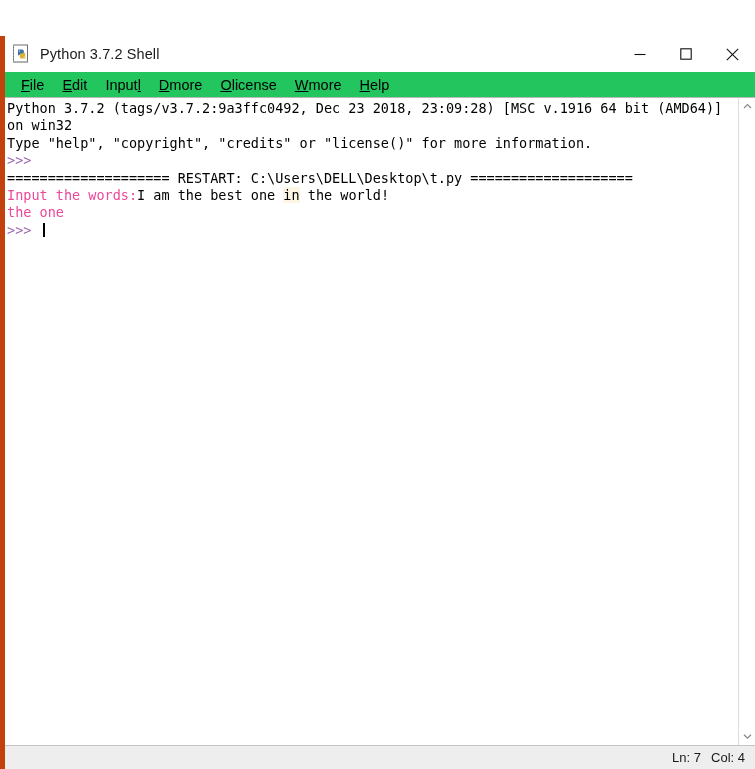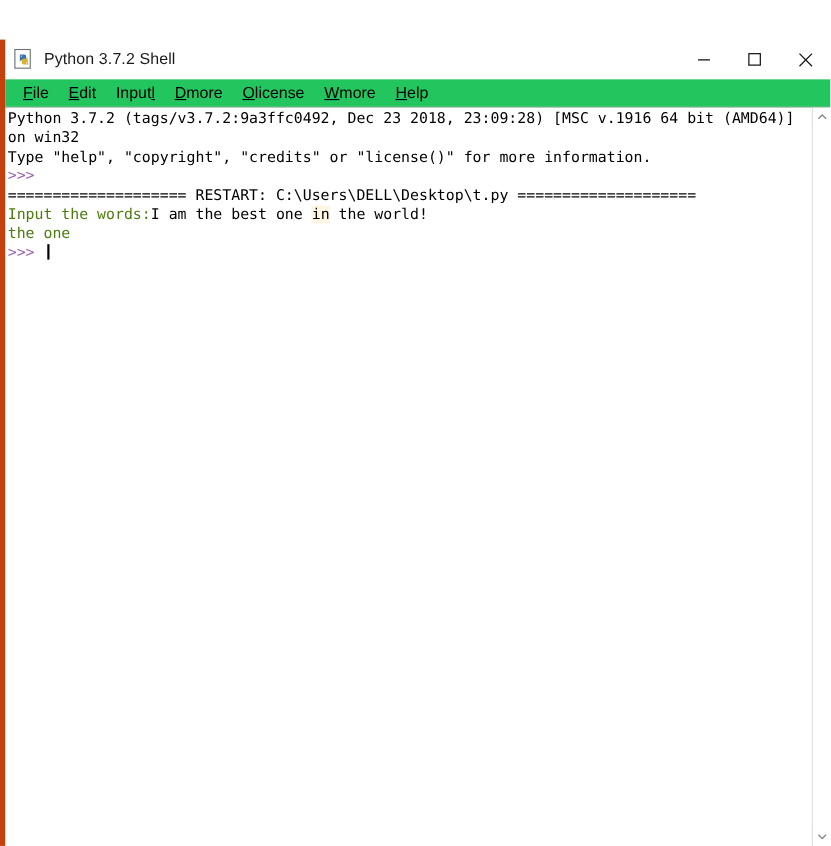--- a/index.html
+++ b/index.html
@@ -102,21 +102,21 @@
     font-family: "DejaVu Sans Mono", "Liberation Mono", monospace;
     font-size: 13.5px;
     line-height: 17.4px;
     color: #000000;
     white-space: pre-wrap;
     word-break: break-word;
     letter-spacing: 0px;
     cursor: text;
   }
   .ln { display: block; min-height: 17.4px; }
-  .c-stdout  { color: #4d7c0f; text-align: right; }
+  .c-stdout  { color: #ec4899; text-align: right; }
   .c-prompt  { color: #9b63b0; }
   .c-keyword { color: #000000; background: #fdf6e3; }
   .c-plain   { color: #000000; }
   .caret {
     display: inline-block;
     width: 2px;
     height: 14px;
     background: #000;
     vertical-align: -2px;
     margin-left: 3px;
@@ -219,14 +219,18 @@
       </div>
       <div class="sb-track"></div>
       <div class="sb-arrow">
         <svg width="9" height="7" viewBox="0 0 9 7">
             <polyline points="1,1.8 4.5,5.2 8,1.8" fill="none" stroke="#8a8a8a" stroke-width="1.3"></polyline>
           </svg>
       </div>
     </div>
   </div>
 
+  <div id="statusbar">
+    <div class="status-cell">Ln: 7</div>
+    <div class="status-cell">Col: 4</div>
+  </div>
 
 </div>
 
 </body></html>

